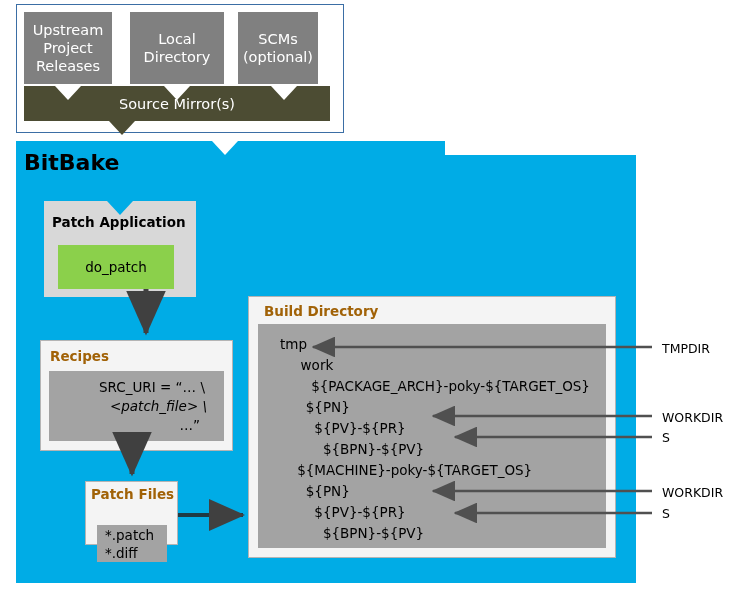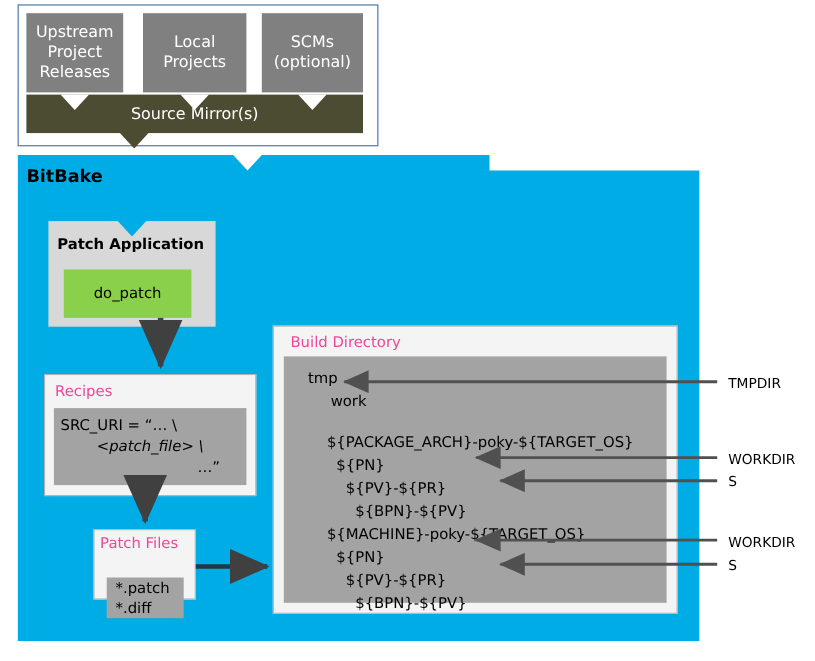--- a/index.html
+++ b/index.html
@@ -39,21 +39,21 @@
     line-height: 18px;
     text-align: center;
     display: flex;
     align-items: center;
     justify-content: center;
     box-sizing: border-box;
     padding: 2px;
   }
   #src-upstream { left: 24px; top: 12px; width: 88px; height: 72px; }
   #src-local    { left: 130px; top: 12px; width: 94px; height: 72px; }
-  #src-scms     { left: 238px; top: 12px; width: 92px; height: 72px; }
+  #src-scms     { left: 238px; top: 12px; width: 80px; height: 72px; }
 
   
   #source-mirror {
     left: 24px; top: 86px;
     width: 306px; height: 35px;
     background: #4c4c33;
     color: #ffffff;
     font-size: 14.5px;
     display: flex;
     align-items: center;
@@ -83,21 +83,21 @@
 
   
   #bitbake-region {
     left: 16px; top: 141px;
     width: 620px; height: 442px;
   }
   #bitbake-region svg { display: block; }
 
   #bitbake-label {
     left: 24px; top: 150px;
-    font-size: 16px;
+    font-size: 22px;
     font-weight: bold;
     color: #000000;
     letter-spacing: 0px;
   }
 
   
   #patch-application {
     left: 44px; top: 201px;
     width: 152px; height: 96px;
     background: #d8d8d8;
@@ -120,39 +120,39 @@
   }
 
   
   .white-panel {
     background: #f4f4f4;
     border: 1px solid #b4b4b4;
     box-sizing: border-box;
   }
   .panel-title {
     font-size: 13.5px;
-    font-weight: normal;
-    color: #ec4899;
+    font-weight: bold;
+    color: #a16207;
     text-align: right;
   }
   .gray-inner {
     background: #a3a3a3;
   }
 
   #recipes-panel { left: 40px; top: 340px; width: 193px; height: 111px; }
   #recipes-title { left: 50px; top: 348px; }
   #recipes-inner {
     left: 49px; top: 371px;
     width: 175px; height: 70px;
     font-size: 13.5px;
     color: #000000;
     box-sizing: border-box;
     padding: 7px 6px 0 6px;
   }
-  .code-line { line-height: 19px; white-space: pre; }
+  .code-line { line-height: 19px; white-space: pre; margin-left: 44px; }
   .code-l1 { text-align: left; }
   .code-l2 { text-align: center; font-style: italic; }
   .code-l3 { text-align: right; padding-right: 18px; }
 
   #patchfiles-panel { left: 85px; top: 481px; width: 93px; height: 64px; }
   #patchfiles-title { left: 91px; top: 486px; }
   #patchfiles-inner {
     left: 97px; top: 505px;
     width: 70px; height: 37px;
     font-size: 13.5px;
@@ -215,21 +215,21 @@
     <div>
       <div>Upstream</div>
       <div>Project</div>
       <div>Releases</div>
     </div>
   </div>
 
   <div class="abs src-box" id="src-local">
     <div>
       <div>Local</div>
-      <div>Projects</div>
+      <div>Directory</div>
     </div>
   </div>
 
   <div class="abs src-box" id="src-scms">
     <div>
       <div>SCMs</div>
       <div>(optional)</div>
     </div>
   </div>
 
@@ -262,21 +262,21 @@
   <div class="abs gray-inner" id="patchfiles-inner">
     <div class="pf-line">*.patch</div>
     <div class="pf-line">*.diff</div>
   </div>
 
   <div class="abs white-panel" id="builddir-panel"></div>
   <div class="abs panel-title" id="builddir-title">Build Directory</div>
   <div class="abs gray-inner" id="builddir-inner">
     <div class="tree-line" style="padding-left:22px;">tmp</div>
     <div class="tree-line" style="padding-left:34px;">  work</div>
-    <div class="tree-line" style="padding-left:22px;margin-top:16px;">    ${PACKAGE_ARCH}-poky-${TARGET_OS}</div>
+    <div class="tree-line" style="padding-left:36px;">    ${PACKAGE_ARCH}-poky-${TARGET_OS}</div>
     <div class="tree-line" style="padding-left:22px;">      ${PN}</div>
     <div class="tree-line" style="padding-left:22px;">        ${PV}-${PR}</div>
     <div class="tree-line" style="padding-left:22px;">          ${BPN}-${PV}</div>
     <div class="tree-line" style="padding-left:22px;">    ${MACHINE}-poky-${TARGET_OS}</div>
     <div class="tree-line" style="padding-left:22px;">      ${PN}</div>
     <div class="tree-line" style="padding-left:22px;">        ${PV}-${PR}</div>
     <div class="tree-line" style="padding-left:22px;">          ${BPN}-${PV}</div>
   </div>
 
   <div class="abs callout-label" style="left:662px; top:341px;">TMPDIR</div>

